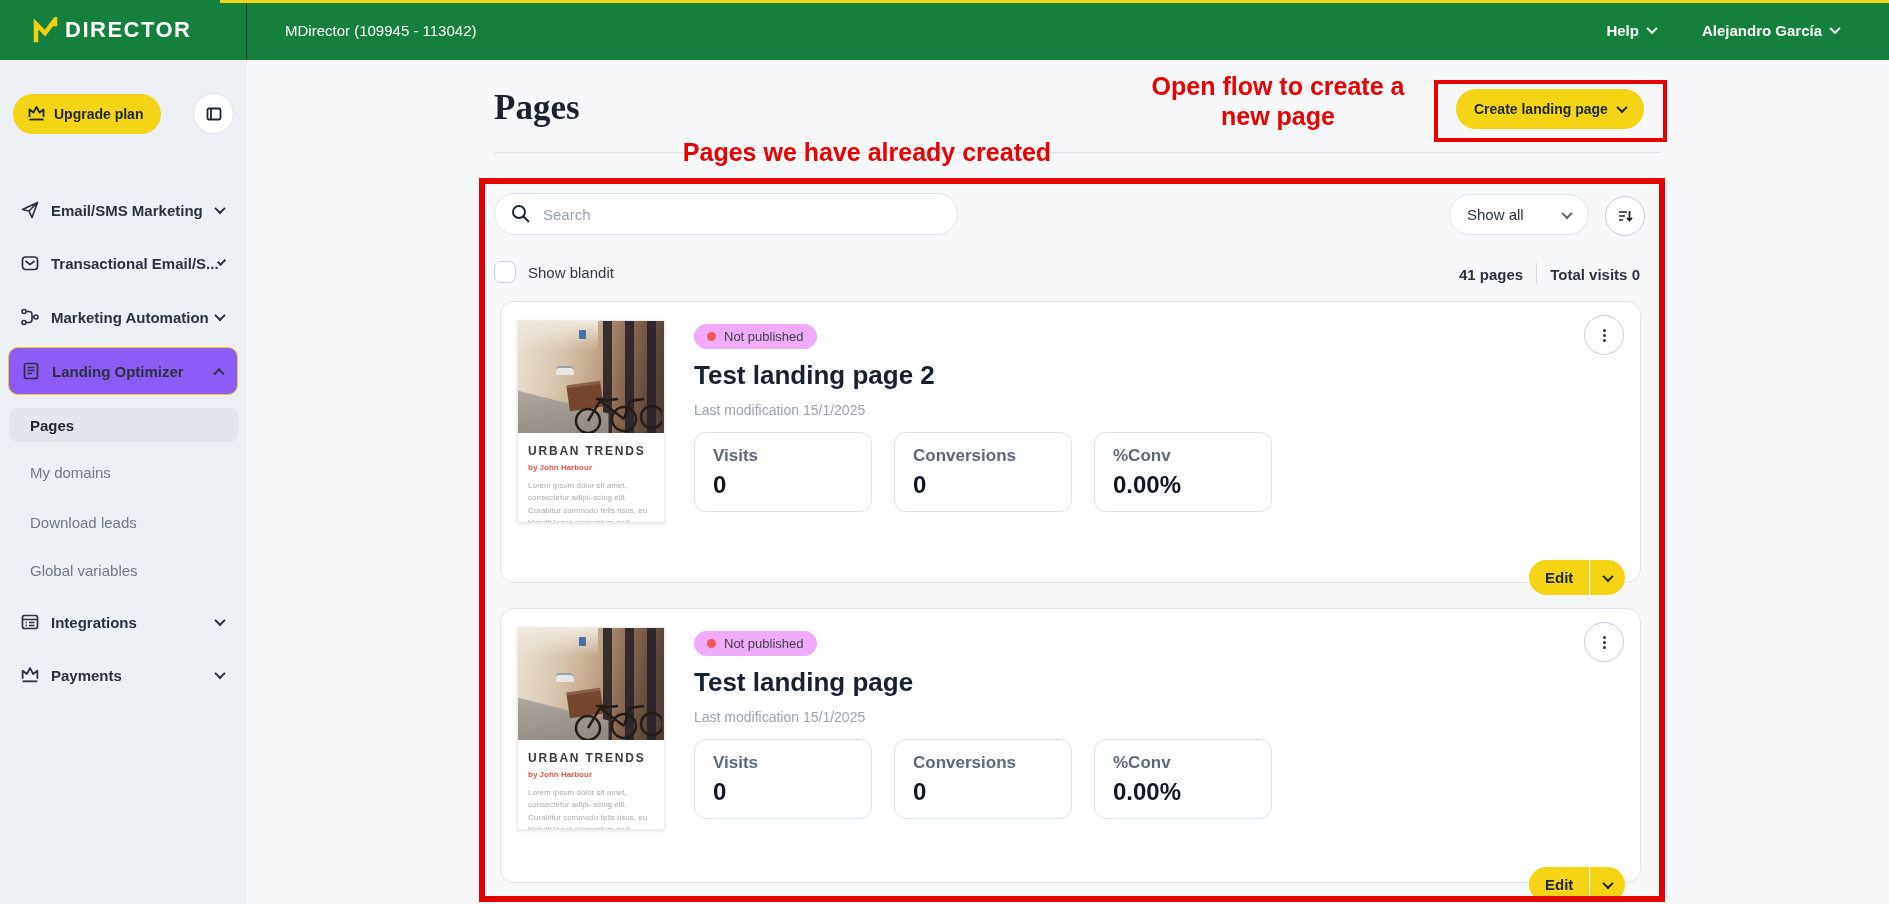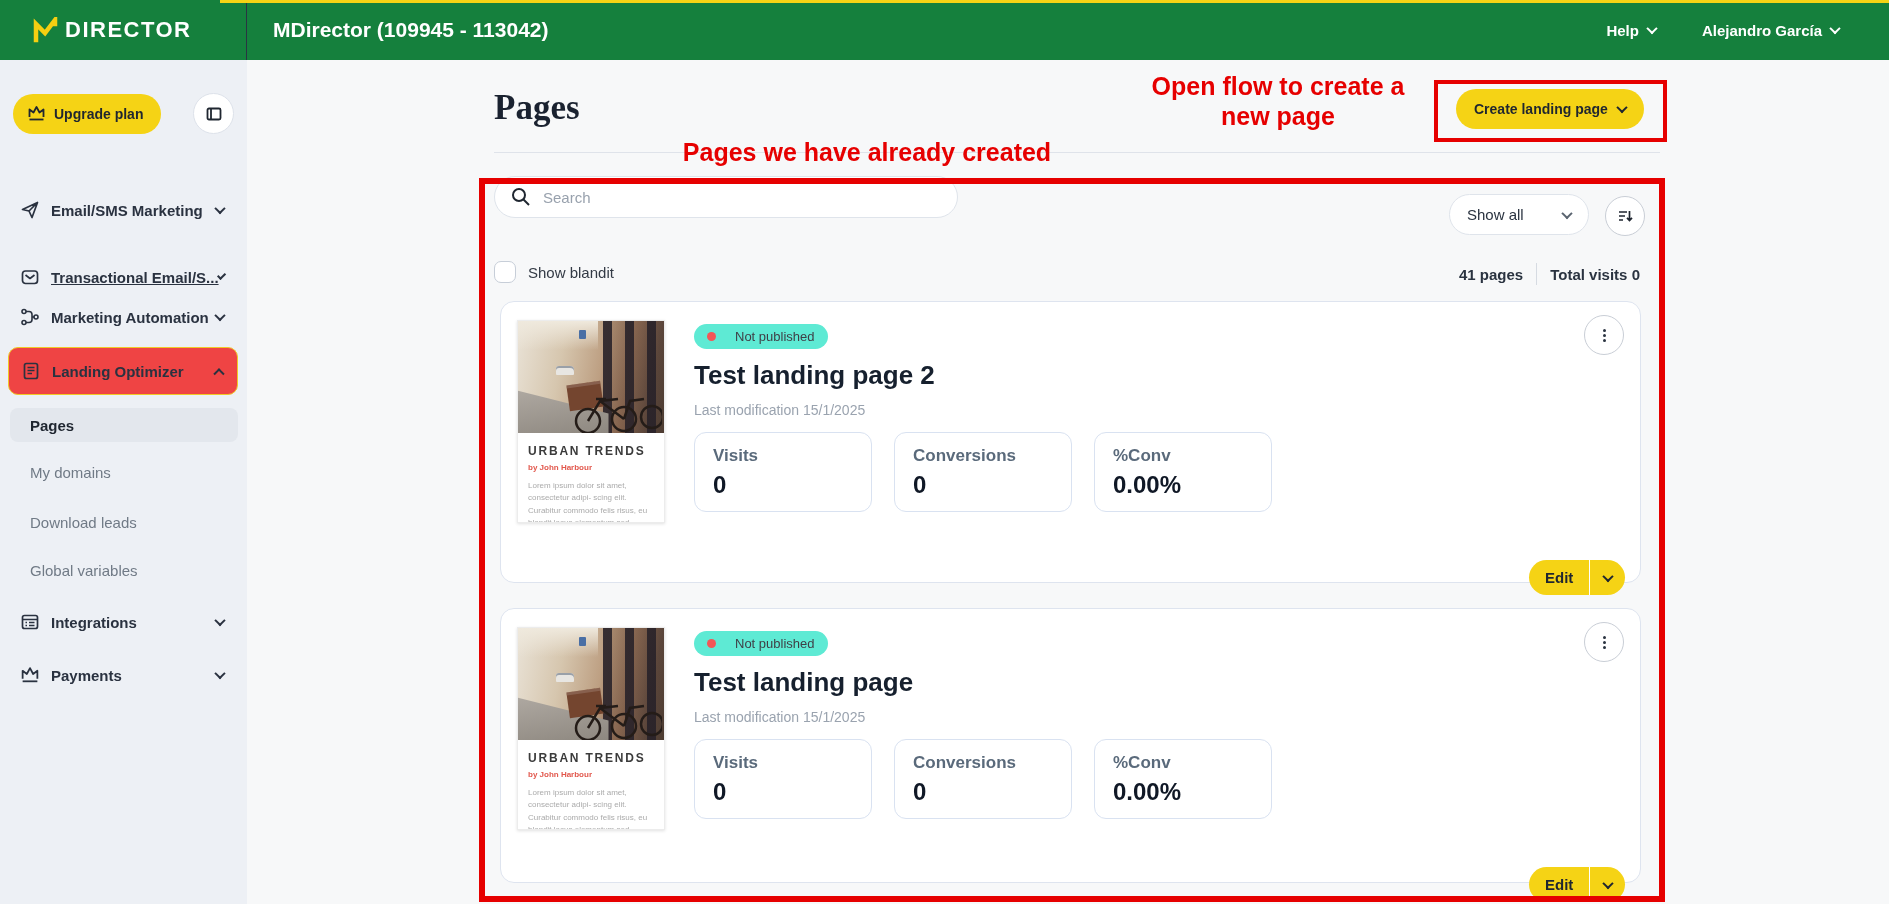--- a/index.html
+++ b/index.html
@@ -4,54 +4,54 @@
 <style>
   * { margin:0; padding:0; box-sizing:border-box; }
   body { background:#f7f8f9; font-family:"Liberation Sans", sans-serif; }
   .app { position:relative; width:1889px; height:904px; overflow:hidden; background:#f7f8f9; }
 
   
   .topbar { position:absolute; top:0; left:0; right:0; height:60px; background:#15803d; display:flex; align-items:center; color:#fff; z-index:20; }
   .topbar-accent { position:absolute; top:0; left:220px; right:0; height:3px; background:#F5D315; }
   .logo-block { width:247px; height:100%; display:flex; align-items:center; padding-left:32px; border-right:1px solid #2A3443; cursor:pointer; }
   .logo-text { font-size:22px; font-weight:bold; letter-spacing:1.5px; color:#fff; margin-left:5px; }
-  .account-label { margin-left:26px; font-size:21px; font-weight:bold; }
+  .account-label { margin-left:38px; font-size:15px; font-weight:normal; }
   .topbar-spacer { flex:1; }
   .topbar-item { display:flex; align-items:center; gap:9px; font-size:15px; font-weight:bold; cursor:pointer; margin-right:46px; }
   .topbar-item:last-child { margin-right:50px; }
   .chev { width:8px; height:8px; border-right:2px solid currentColor; border-bottom:2px solid currentColor; transform:rotate(45deg) translate(-1px,-1px); display:inline-block; }
   .chev.up { transform:rotate(-135deg) translate(-2px,-2px); }
 
   
   .sidebar { position:absolute; top:60px; left:0; width:247px; bottom:0; background:#EDF0F5; z-index:10; }
   .upgrade-row { position:absolute; top:33px; left:13px; right:13px; display:flex; align-items:center; justify-content:space-between; }
   .upgrade-btn { height:40px; background:#F5D315; border:none; border-radius:20px; display:flex; align-items:center; gap:8px; padding:0 18px 0 14px; font-size:14px; font-weight:bold; color:#1F2630; cursor:pointer; font-family:inherit;justify-content:flex-end; }
   .collapse-btn { width:41px; height:41px; border-radius:50%; background:#fff; border:1px solid #DDE2EA; display:flex; align-items:center; justify-content:center; cursor:pointer; }
   .nav-item { position:absolute; left:8px; width:230px; height:48px; display:flex; align-items:center; padding:0 14px 0 12px; cursor:pointer; color:#2A3240; border-radius:10px; }
   .nav-item .nav-label { flex:1; margin-left:11px; font-size:15px; font-weight:bold; white-space:nowrap; }
-  .nav-item.active { background:#ef4444; border:1.5px solid #F0C926; }
+  .nav-item.active { background:#8b5cf6; border:1.5px solid #F0C926; }
   .sub-item { position:absolute; left:10px; width:228px; height:34px; display:flex; align-items:center; padding-left:20px; font-size:15px; color:#707A86; border-radius:8px; cursor:pointer; }
   .sub-item.active { background:#E3E7ED; color:#1F2630; font-weight:bold; }
 
   
   .main { position:absolute; top:60px; left:247px; right:0; bottom:0; background:#f7f8f9; }
   .page-title { position:absolute; left:247px; top:28px; font-family:"Liberation Serif", serif; font-size:35px; color:#1A2230; }
   .title-divider { position:absolute; left:247px; top:92px; width:1166px; height:1px; background:#DFE3EA; }
 
   .create-btn { position:absolute; left:1209px; top:29px; height:40px; border:none; border-radius:20px; background:#F5D315; display:flex; align-items:center; gap:10px; padding:0 18px; font-size:14px; font-weight:bold; color:#1F2630; cursor:pointer; font-family:inherit; }
 
   
   .anno { color:#E60000; font-weight:bold; position:absolute; z-index:30; pointer-events:none; }
   .anno-create { left:866px; top:12px; width:330px; text-align:center; font-size:25px; line-height:1.18; }
   .anno-list { left:420px; top:78px; width:400px; text-align:center; font-size:25px; }
   .anno-box-create { position:absolute; left:1187px; top:20px; width:233px; height:62px; border:4px solid #E60000; z-index:29; pointer-events:none; }
   .anno-box-list { position:absolute; left:232px; top:118px; width:1186px; height:724px; border:6px solid #E60000; z-index:29; pointer-events:none; }
 
   
-  .search-box { position:absolute; left:247px; top:116px; width:464px; height:42px; background:#fff; border:1px solid #DFE4EB; border-radius:21px; display:flex; align-items:center; gap:11px; padding-left:15px; }
+  .search-box { position:absolute; left:247px; top:133px; width:464px; height:42px; background:#fff; border:1px solid #DFE4EB; border-radius:21px; display:flex; align-items:center; gap:11px; padding-left:15px; }
   .search-input { border:none; outline:none; background:transparent; font-size:15px; color:#333; width:380px; font-family:inherit; }
   .search-input::placeholder { color:#98A1AD; }
   .filter-select { position:absolute; left:1202px; top:134px; width:140px; height:41px; background:#fff; border:1px solid #DFE4EB; border-radius:21px; display:flex; align-items:center; justify-content:space-between; padding:0 17px; font-size:15px; color:#2A3340; cursor:pointer; }
   .filter-select .chev { border-color:#5A6470; }
   .sort-btn { position:absolute; left:1358px; top:136px; width:40px; height:40px; border-radius:50%; background:#fff; border:1px solid #C9CED6; display:flex; align-items:center; justify-content:center; cursor:pointer; }
 
   .hidden-row { position:absolute; left:247px; top:201px; display:flex; align-items:center; gap:12px; }
   .checkbox { width:22px; height:22px; border:1.5px solid #C7CED8; border-radius:7px; background:#fff; cursor:pointer; }
   .hidden-label { font-size:15px; color:#333A45; }
   .counts { position:absolute; top:203px; left:1212px; display:flex; align-items:center; gap:13px; }
@@ -70,21 +70,21 @@
   .thumb-road { position:absolute; bottom:0; left:0; width:62%; height:46%; background:linear-gradient(170deg,#b3ada6,#8e8880); clip-path:polygon(0 18%, 100% 62%, 100% 100%, 0 100%); }
   .thumb-car { position:absolute; left:26%; top:40%; width:18px; height:9px; background:#e8e6e2; border-radius:3px 4px 1px 1px; box-shadow:inset 0 2px 0 #9aa0a8; }
   .thumb-sign { position:absolute; left:42%; top:8%; width:7px; height:9px; background:#4a6fa5; border-radius:1px; }
   .thumb-crate { position:absolute; left:34%; top:55%; width:34px; height:26px; background:#74452f; transform:rotate(-8deg); box-shadow:inset 0 3px 0 rgba(255,255,255,.15); }
   .thumb-bikes { position:absolute; right:2px; bottom:-2px; }
   .thumb-text { padding:11px 10px 0 10px; text-align:left; }
   .thumb-title { font-size:12px; font-weight:bold; letter-spacing:1.8px; color:#3B3B3B; }
   .thumb-byline { font-size:8px; font-weight:bold; color:#E2574C; margin-top:5px; }
   .thumb-excerpt { font-size:8px; color:#ABABAB; line-height:1.55; margin-top:8px; width:124px; }
 
-  .status-badge { position:absolute; left:193px; top:22px; display:inline-flex; align-items:center; gap:19px; background:#5eead4; border-radius:14px; padding:5px 13px; font-size:13px; color:#3F3F46; }
+  .status-badge { position:absolute; left:193px; top:22px; display:inline-flex; align-items:center; gap:8px; background:#f0abfc; border-radius:14px; padding:5px 13px; font-size:13px; color:#3F3F46; }
   .status-dot { width:9px; height:9px; border-radius:50%; background:#F25757; }
   .card-title { position:absolute; left:193px; top:58px; font-size:26px; font-weight:bold; color:#16202E; cursor:pointer; }
   .card-modified { position:absolute; left:193px; top:100px; font-size:14px; color:#9AA3AF; }
   .stats-row { position:absolute; left:193px; top:130px; display:flex; gap:22px; }
   .stat-box { width:178px; height:80px; border:1px solid #D9E2F1; border-radius:12px; padding:13px 0 0 18px; background:#fff; }
   .stat-label { font-size:17px; font-weight:bold; color:#5A6A7B; }
   .stat-value { font-size:24px; font-weight:bold; color:#101826; margin-top:5px; }
   .kebab-btn { position:absolute; left:1083px; top:13px; width:40px; height:40px; border-radius:50%; border:1px solid #C9CED6; background:#fff; display:flex; align-items:center; justify-content:center; cursor:pointer; gap:2px; flex-direction:column; }
   .kebab-btn i { width:3px; height:3px; border-radius:50%; background:#2A3340; display:block; }
   .edit-btn { position:absolute; left:1028px; top:224px; height:35px; display:flex; border-radius:18px; overflow:hidden; background:#F5D315; cursor:pointer;margin-top:34px; }
@@ -142,21 +142,21 @@
 
     <div class="nav-item" style="top:126px;">
       <span class="icon">
         <svg width="20" height="20" viewBox="0 0 20 20">
             <path d="M2.5 9.5 L17.5 2.5 L12 17.5 L9 11 Z M9 11 L17.5 2.5" stroke="#2A3240" stroke-width="1.7" fill="none" stroke-linejoin="round"></path>
           </svg>
       </span>
       <span class="nav-label">Email/SMS Marketing</span>
       <span class="chev"></span>
     </div>
-    <div class="nav-item" style="top:193px;text-decoration:underline;">
+    <div class="nav-item" style="top:179px;">
       <span class="icon">
         <svg width="20" height="20" viewBox="0 0 20 20">
             <rect x="2.5" y="4" width="15" height="12.5" rx="3" stroke="#2A3240" stroke-width="1.7" fill="none"></rect>
             <path d="M5.5 8 L10 11.5 L14.5 8" stroke="#2A3240" stroke-width="1.7" fill="none" stroke-linejoin="round"></path>
           </svg>
       </span>
       <span class="nav-label">Transactional Email/S...</span>
       <span class="chev"></span>
     </div>
     <div class="nav-item" style="top:233px;">

